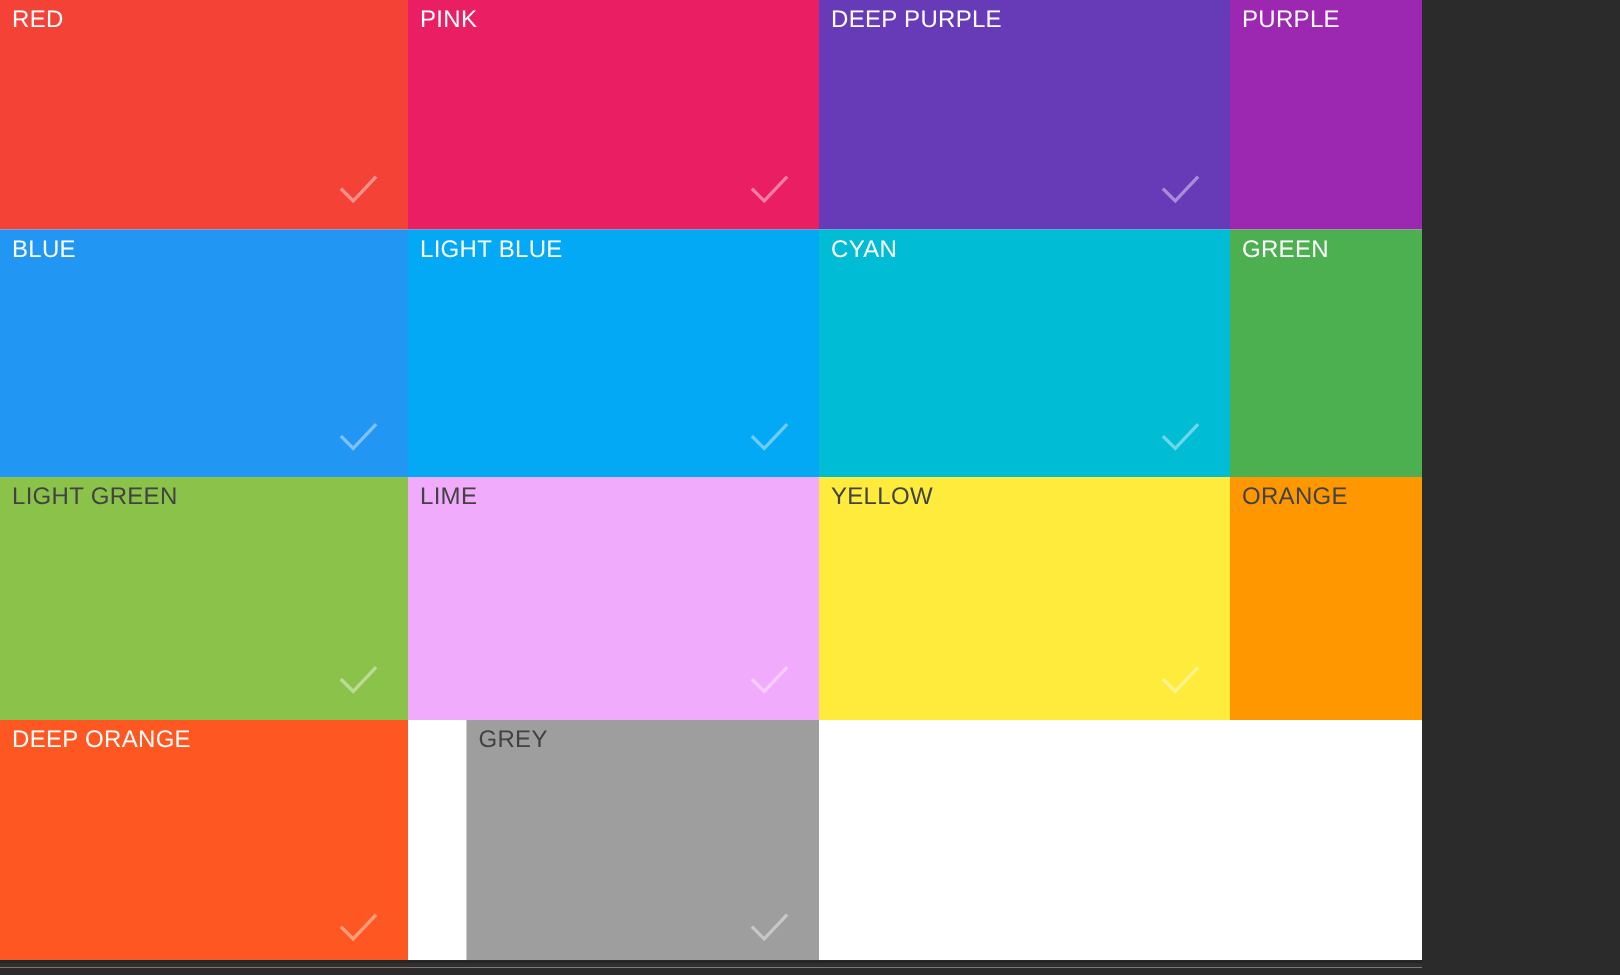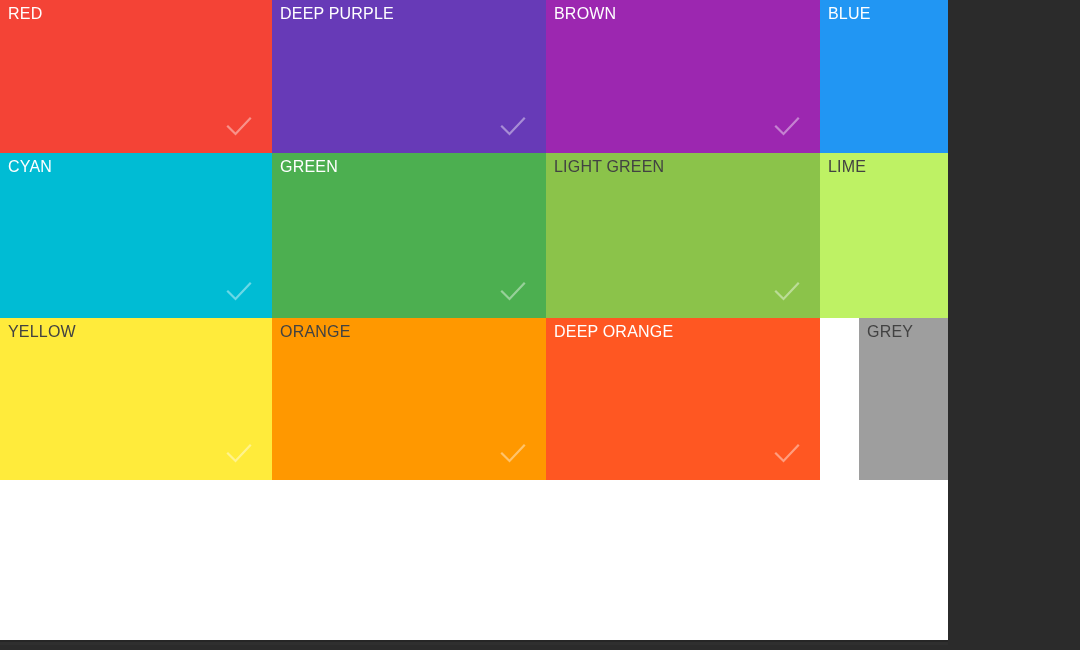--- a/index.html
+++ b/index.html
@@ -84,44 +84,60 @@
 
 <div id="palette-grid">
   <div class="swatch light-text" style="background: rgb(244, 67, 54);">
       <span class="swatch-label">RED</span>
       <span class="check-icon">
         <svg viewBox="0 0 30 30" xmlns="http://www.w3.org/2000/svg">
           <path d="M4 15.5 L11.5 23 L26 7.5" fill="none" stroke="#ffffff" stroke-width="2.2" stroke-linecap="square" stroke-linejoin="miter"></path>
         </svg>
       </span>
     </div>
+    <div class="swatch light-text" style="background: rgb(233, 30, 99);">
+      <span class="swatch-label">PINK</span>
+      <span class="check-icon">
+        <svg viewBox="0 0 30 30" xmlns="http://www.w3.org/2000/svg">
+          <path d="M4 15.5 L11.5 23 L26 7.5" fill="none" stroke="#ffffff" stroke-width="2.2" stroke-linecap="square" stroke-linejoin="miter"></path>
+        </svg>
+      </span>
+    </div>
     <div class="swatch light-text" style="background: rgb(103, 58, 183);">
       <span class="swatch-label">DEEP PURPLE</span>
       <span class="check-icon">
         <svg viewBox="0 0 30 30" xmlns="http://www.w3.org/2000/svg">
           <path d="M4 15.5 L11.5 23 L26 7.5" fill="none" stroke="#ffffff" stroke-width="2.2" stroke-linecap="square" stroke-linejoin="miter"></path>
         </svg>
       </span>
     </div>
     <div class="swatch light-text" style="background: rgb(156, 39, 176);">
-      <span class="swatch-label">BROWN</span>
+      <span class="swatch-label">PURPLE</span>
       <span class="check-icon">
         <svg viewBox="0 0 30 30" xmlns="http://www.w3.org/2000/svg">
           <path d="M4 15.5 L11.5 23 L26 7.5" fill="none" stroke="#ffffff" stroke-width="2.2" stroke-linecap="square" stroke-linejoin="miter"></path>
         </svg>
       </span>
     </div>
     <div class="swatch light-text" style="background: rgb(33, 150, 243);">
       <span class="swatch-label">BLUE</span>
       <span class="check-icon">
         <svg viewBox="0 0 30 30" xmlns="http://www.w3.org/2000/svg">
           <path d="M4 15.5 L11.5 23 L26 7.5" fill="none" stroke="#ffffff" stroke-width="2.2" stroke-linecap="square" stroke-linejoin="miter"></path>
         </svg>
       </span>
     </div>
+    <div class="swatch light-text" style="background: rgb(3, 169, 244);">
+      <span class="swatch-label">LIGHT BLUE</span>
+      <span class="check-icon">
+        <svg viewBox="0 0 30 30" xmlns="http://www.w3.org/2000/svg">
+          <path d="M4 15.5 L11.5 23 L26 7.5" fill="none" stroke="#ffffff" stroke-width="2.2" stroke-linecap="square" stroke-linejoin="miter"></path>
+        </svg>
+      </span>
+    </div>
     <div class="swatch light-text" style="background: rgb(0, 188, 212);">
       <span class="swatch-label">CYAN</span>
       <span class="check-icon">
         <svg viewBox="0 0 30 30" xmlns="http://www.w3.org/2000/svg">
           <path d="M4 15.5 L11.5 23 L26 7.5" fill="none" stroke="#ffffff" stroke-width="2.2" stroke-linecap="square" stroke-linejoin="miter"></path>
         </svg>
       </span>
     </div>
     <div class="swatch light-text" style="background: rgb(76, 175, 80);">
       <span class="swatch-label">GREEN</span>
@@ -132,21 +148,21 @@
       </span>
     </div>
     <div class="swatch dark-text" style="background: rgb(139, 195, 74);">
       <span class="swatch-label">LIGHT GREEN</span>
       <span class="check-icon">
         <svg viewBox="0 0 30 30" xmlns="http://www.w3.org/2000/svg">
           <path d="M4 15.5 L11.5 23 L26 7.5" fill="none" stroke="#ffffff" stroke-width="2.2" stroke-linecap="square" stroke-linejoin="miter"></path>
         </svg>
       </span>
     </div>
-    <div class="swatch dark-text" style="background: #bef264;">
+    <div class="swatch dark-text" style="background: #f0abfc;">
       <span class="swatch-label">LIME</span>
       <span class="check-icon">
         <svg viewBox="0 0 30 30" xmlns="http://www.w3.org/2000/svg">
           <path d="M4 15.5 L11.5 23 L26 7.5" fill="none" stroke="#ffffff" stroke-width="2.2" stroke-linecap="square" stroke-linejoin="miter"></path>
         </svg>
       </span>
     </div>
     <div class="swatch dark-text" style="background: rgb(255, 235, 59); padding-left: 16px;">
       <span class="swatch-label">YELLOW</span>
       <span class="check-icon">

